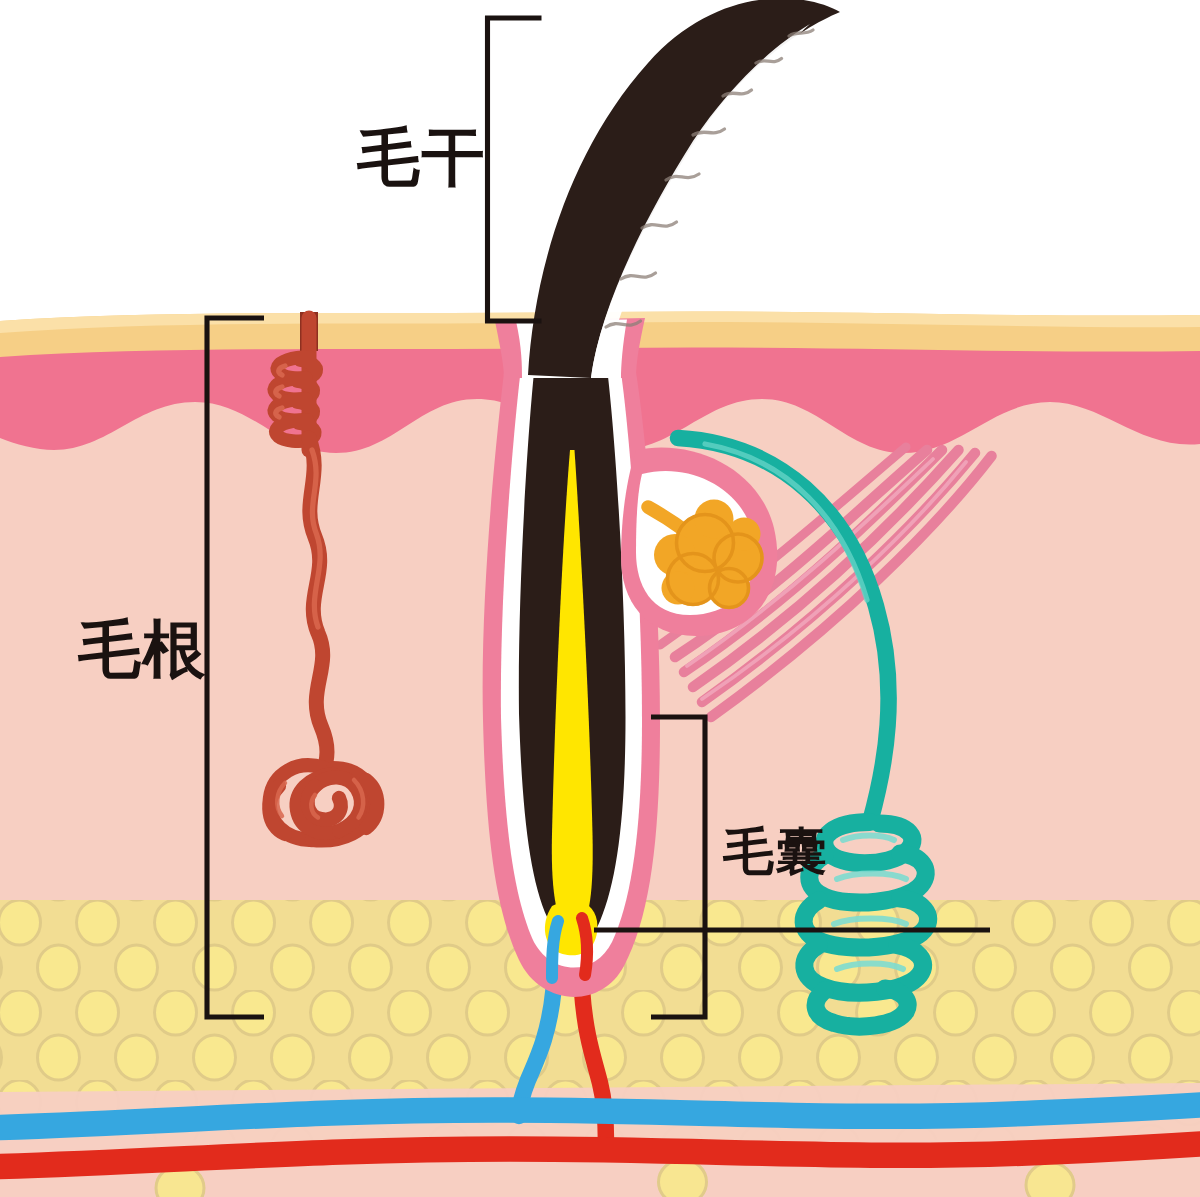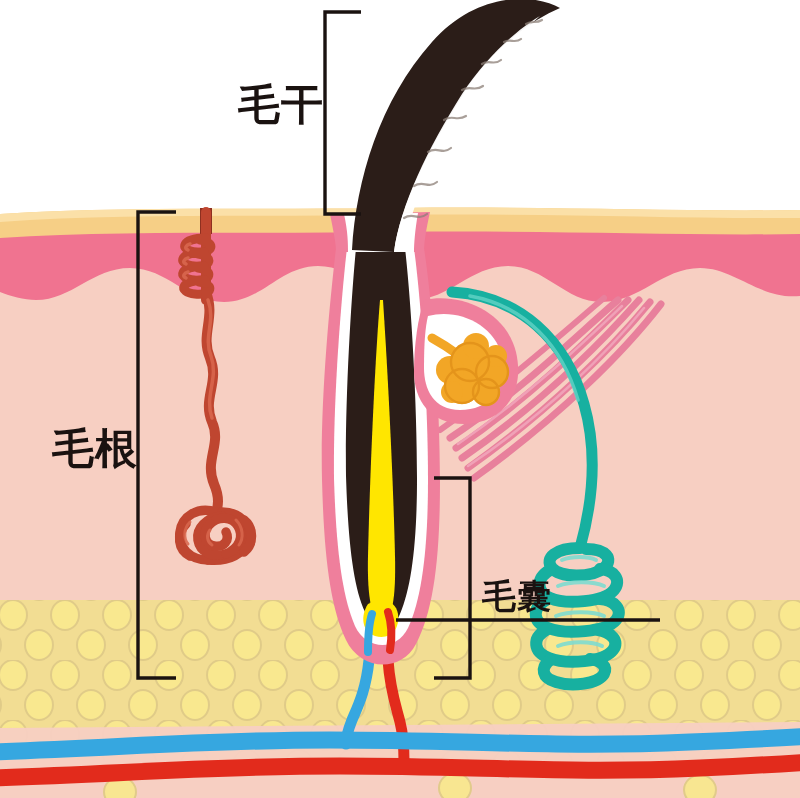--- a/index.html
+++ b/index.html
@@ -14,22 +14,22 @@
     position:absolute;
     color:#1a1210;
     font-weight:700;
     font-family:"DejaVu Sans","Liberation Sans",sans-serif;
     white-space:nowrap;
     letter-spacing:1px;
     line-height:1;
     -webkit-font-smoothing:antialiased;
   }
   #label-hair-shaft{left:238px;top:84px;font-size:42px;}
-  #label-hair-root{left:52px;top:412px;font-size:42px;margin-top:16px;}
-  #label-follicle{left:482px;top:551px;font-size:34px;margin-top:28px;}
+  #label-hair-root{left:52px;top:412px;font-size:42px;}
+  #label-follicle{left:482px;top:551px;font-size:34px;}
   #label-papilla{left:666px;top:598px;font-size:34px;}
 </style>
 </head>
 <body>
 
 <div id="stage">
 
   <svg width="800" height="798" viewBox="0 0 800 798">
     <defs>
 

